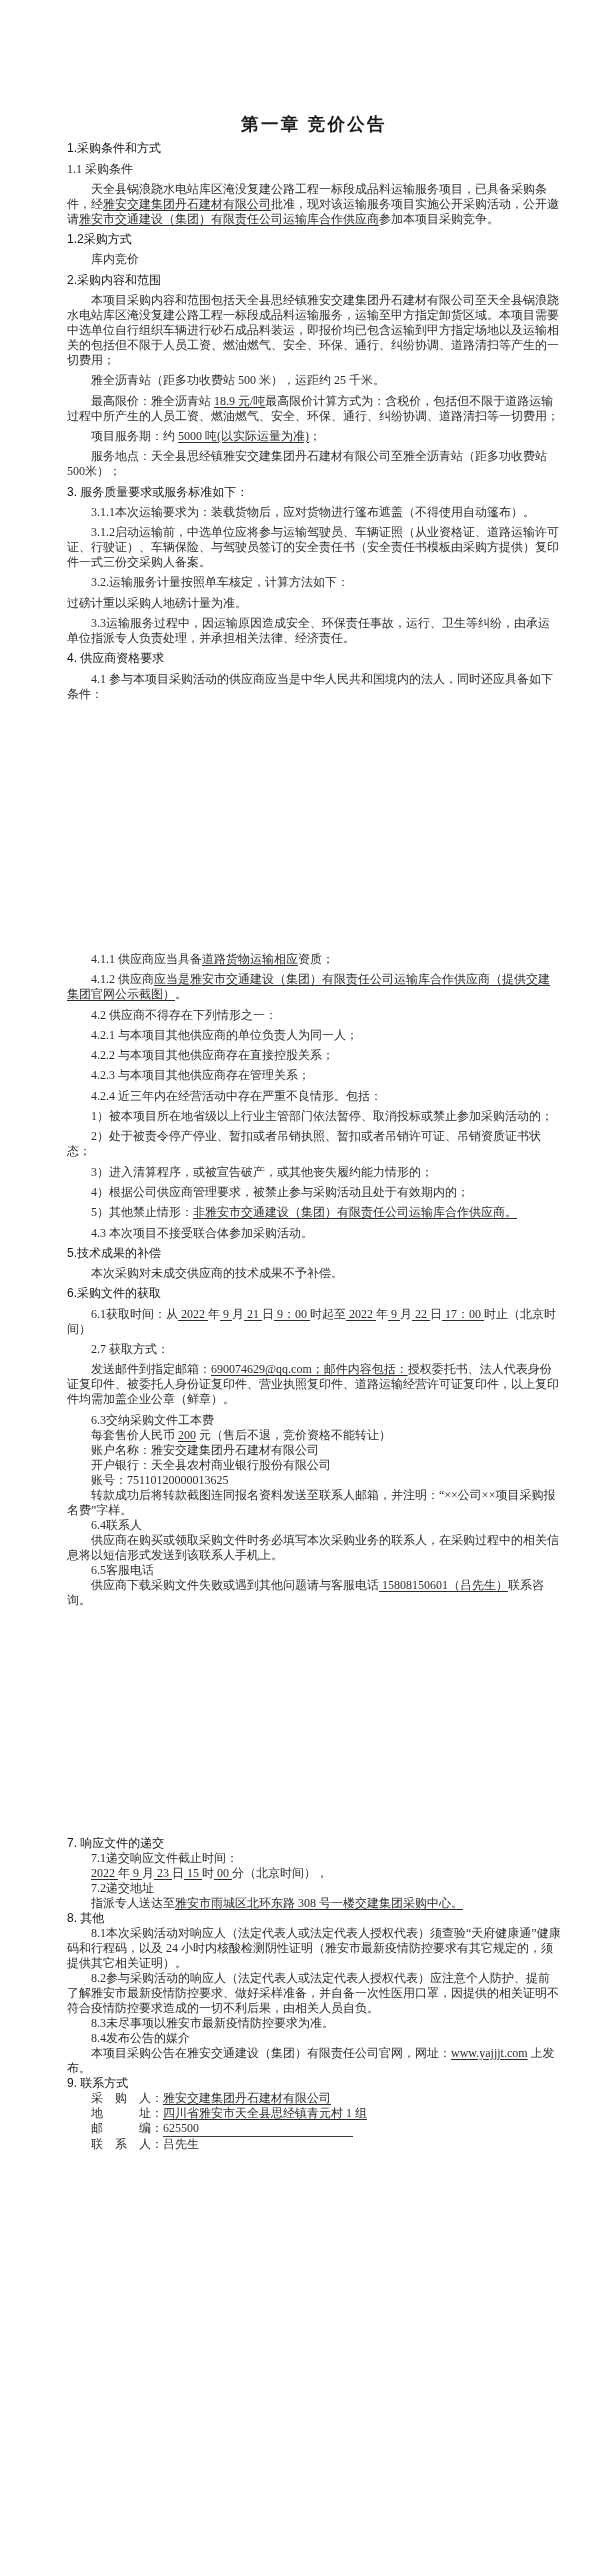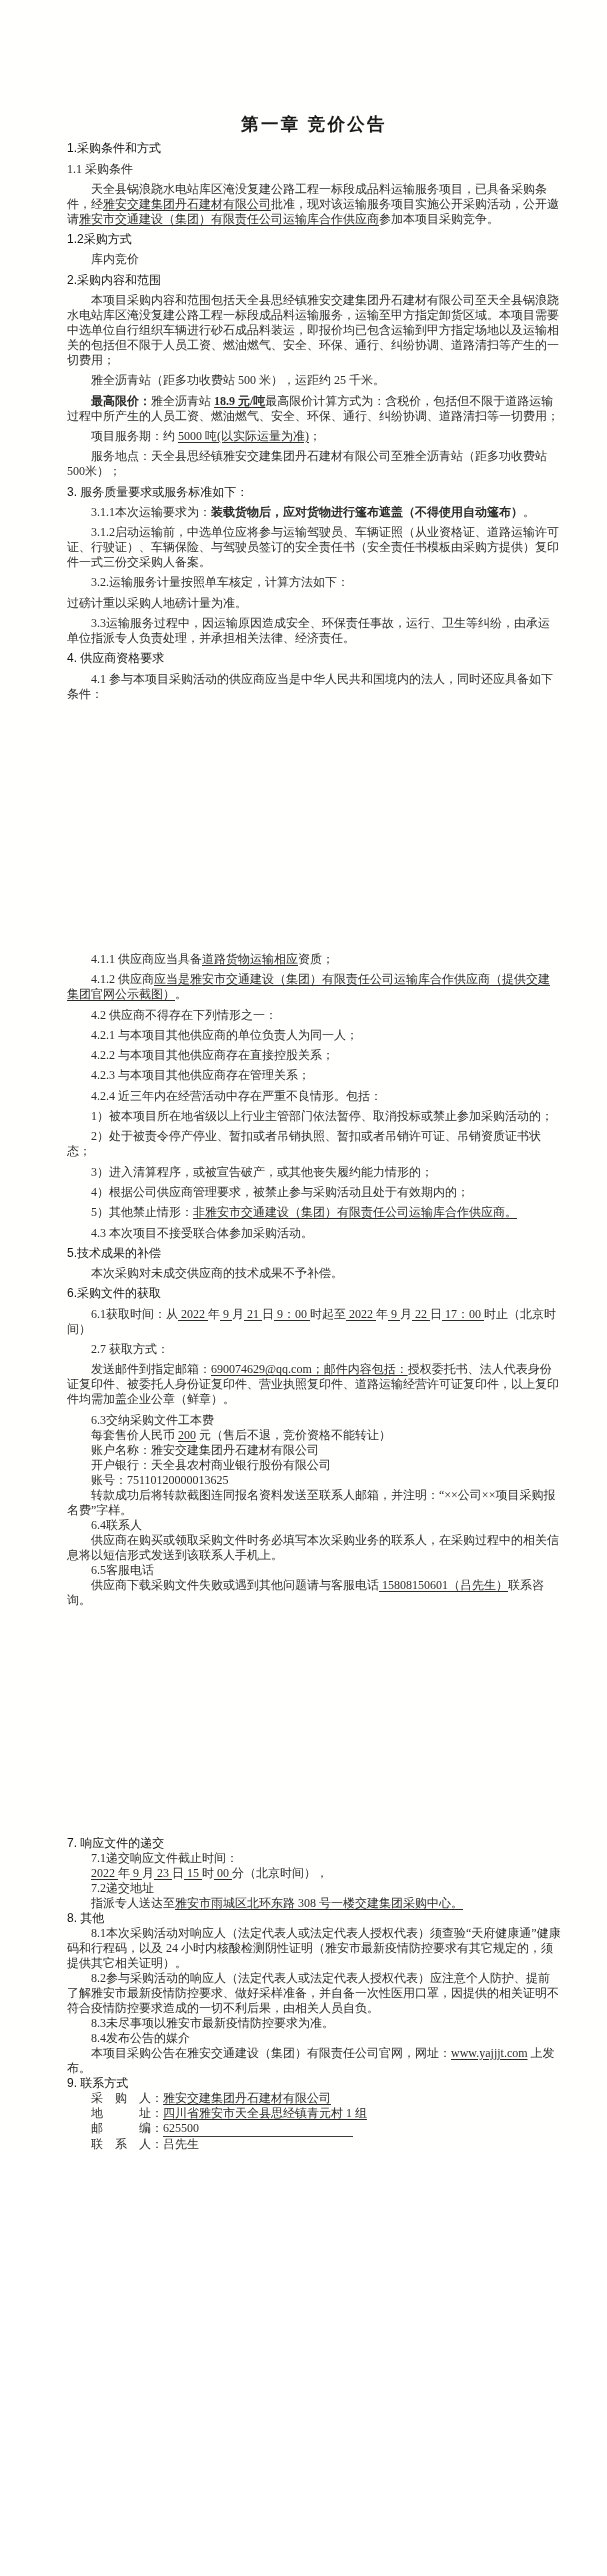--- a/index.html
+++ b/index.html
@@ -6,21 +6,21 @@
   .page{position:relative;width:608px;height:2152px;margin:0 auto;background:#fffffe;
         color:#2d2d2d;font-family:"Liberation Serif",serif;font-size:12px;overflow:hidden;}
   .doc{padding:112px 47px 0 67px;}
   .doc-title{font-family:"Liberation Sans",sans-serif;font-size:17.5px;font-weight:700;
              text-align:center;letter-spacing:2.3px;line-height:24px;color:#1b1b1b;margin-bottom:3px;}
   .blk{line-height:15px;margin-top:5.3px;}
   .blk.t{margin-top:0;}
   .blk.p{text-indent:2em;}
   .blk.p0{text-indent:0;}
   .blk.h{font-family:"Liberation Sans",sans-serif;font-weight:400;color:#141414;}
-  .seg.b{font-weight:700;}
+  .seg.b{font-weight:400;}
   .seg.u{text-decoration:underline;text-underline-offset:2.3px;}
   .seg.ext{display:inline-block;text-decoration:none;border-bottom:0.8px solid #3c3c3c;text-indent:0;}
   .gapblock{width:100%;}
   .sig{position:absolute;top:2224px;right:105px;text-align:center;line-height:16.7px;z-index:2;}
   .sig .date-line{margin-top:2px;letter-spacing:0.8px;}
   .stamp{position:absolute;left:342px;top:2174px;width:135px;height:131px;z-index:3;
          opacity:.82;mix-blend-mode:multiply;}
   .scan-mark{position:absolute;left:347px;top:2279px;width:1.5px;height:30px;background:#9a9aa2;
              transform:rotate(9deg);opacity:.55;z-index:1;}
 </style>

